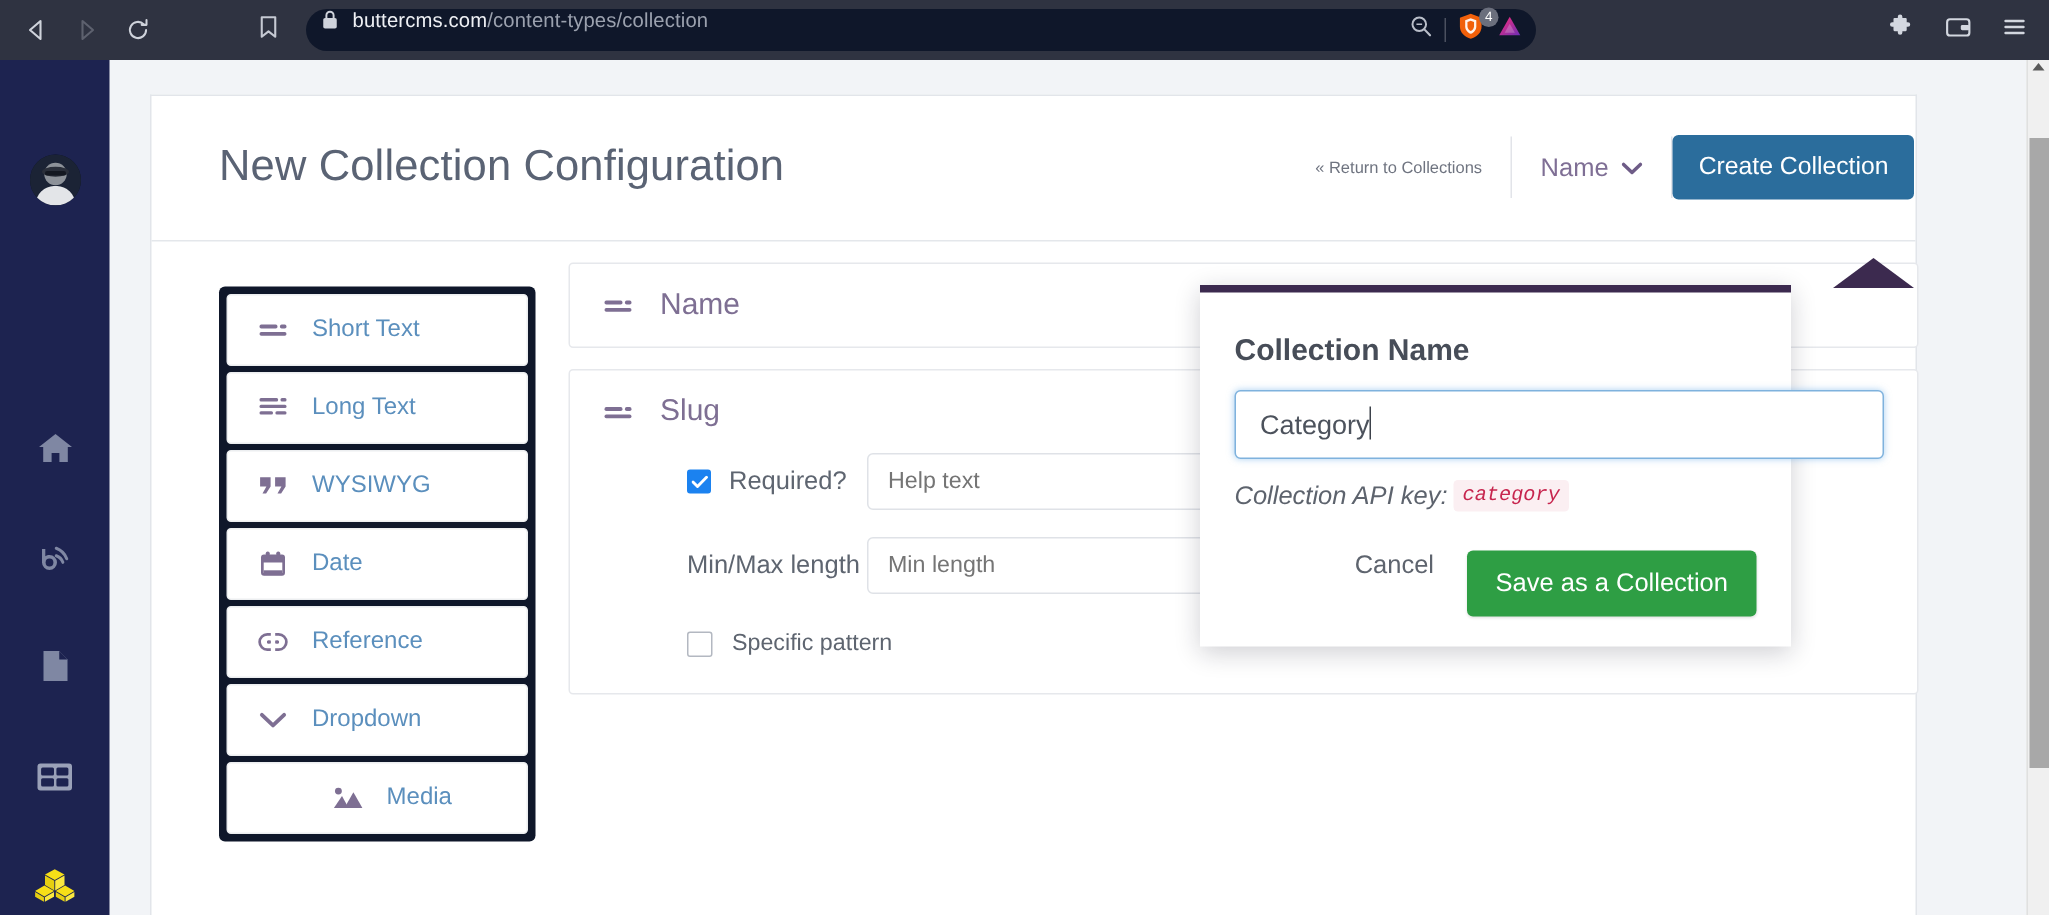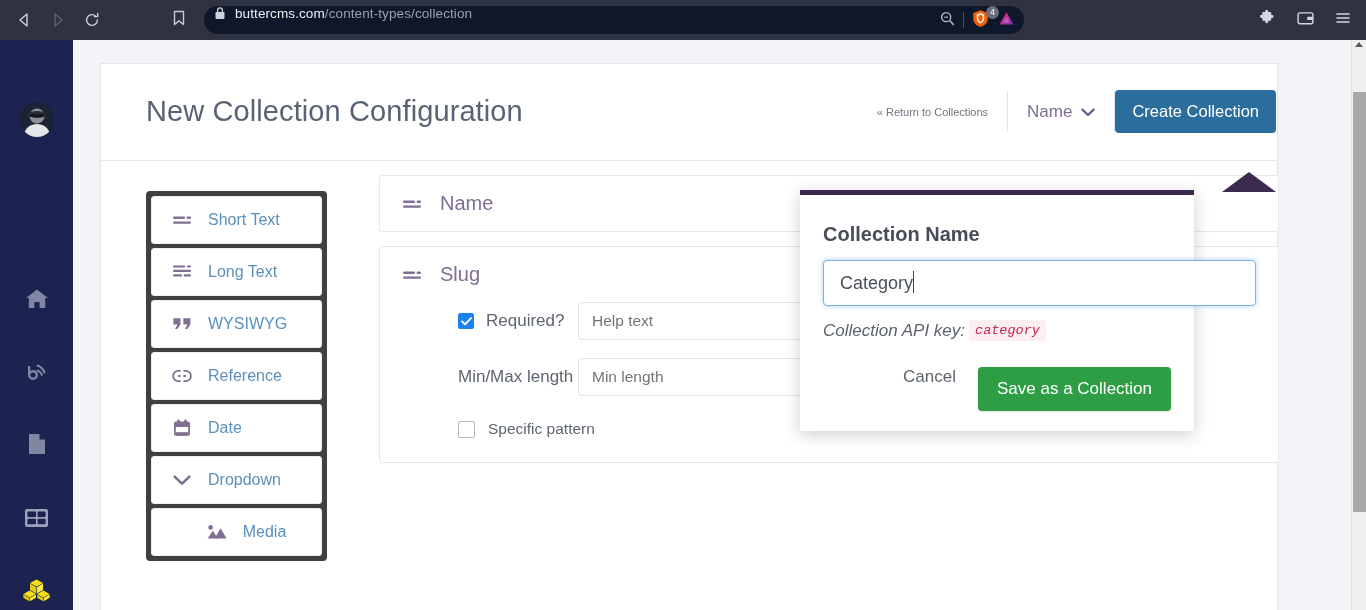--- a/index.html
+++ b/index.html
@@ -151,22 +151,22 @@
     white-space: nowrap;
     font-family: "Liberation Sans", sans-serif;
   }
 
   
   .card-body { position: relative; height: 463px; }
 
   
   .palette {
     position: absolute; left: 45px; top: 30px;
-    width: 181px;
-    background: #404040;
+    width: 211px;
+    background: #0f172a;
     border-radius: 4px;
     padding: 5px;
   }
   .palette-item {
     background: #fff;
     border: 1px solid #eceef0;
     border-radius: 3px;
     height: 48px;
     margin-bottom: 4px;
     display: flex; align-items: center;
@@ -580,42 +580,42 @@
             <svg width="20" height="16" viewBox="0 0 20 16">
               <path d="M1.4 2.2 h7 v6.2 l-3 4.6 h-2.4 l2.6 -4.6 h-4.2 z" fill="#7e6f93"></path>
               <path d="M11.4 2.2 h7 v6.2 l-3 4.6 h-2.4 l2.6 -4.6 h-4.2 z" fill="#7e6f93"></path>
             </svg>
           </span>
           <span class="palette-label">WYSIWYG</span>
         </div>
 
         <div class="palette-item">
           <span class="pi-icon">
+            <svg width="20" height="19" viewBox="0 0 20 19">
+              <rect x="2" y="2.6" width="16" height="14.2" rx="2" fill="#7e6f93"></rect>
+              <rect x="3.8" y="8" width="12.4" height="7" fill="#ffffff"></rect>
+              <rect x="5.2" y="0.6" width="2.6" height="4.4" rx="1.2" fill="#7e6f93"></rect>
+              <rect x="12.2" y="0.6" width="2.6" height="4.4" rx="1.2" fill="#7e6f93"></rect>
+              <rect x="3.8" y="13.2" width="12.4" height="3.2" fill="#7e6f93"></rect>
+            </svg>
+          </span>
+          <span class="palette-label">Date</span>
+        </div>
+
+        <div class="palette-item">
+          <span class="pi-icon">
             <svg width="22" height="16" viewBox="0 0 22 16">
               <rect x="1.2" y="2.4" width="19.6" height="11.2" rx="5.6" fill="none" stroke="#7e6f93" stroke-width="2"></rect>
               <rect x="6.6" y="6.9" width="8.8" height="2.2" rx="1.1" fill="#7e6f93"></rect>
               <rect x="9.4" y="1.2" width="3.2" height="13.6" fill="#ffffff"></rect>
               <rect x="6.6" y="6.9" width="2.4" height="2.2" rx="1" fill="#7e6f93"></rect>
               <rect x="13" y="6.9" width="2.4" height="2.2" rx="1" fill="#7e6f93"></rect>
             </svg>
           </span>
           <span class="palette-label">Reference</span>
-        </div>
-
-        <div class="palette-item">
-          <span class="pi-icon">
-            <svg width="20" height="19" viewBox="0 0 20 19">
-              <rect x="2" y="2.6" width="16" height="14.2" rx="2" fill="#7e6f93"></rect>
-              <rect x="3.8" y="8" width="12.4" height="7" fill="#ffffff"></rect>
-              <rect x="5.2" y="0.6" width="2.6" height="4.4" rx="1.2" fill="#7e6f93"></rect>
-              <rect x="12.2" y="0.6" width="2.6" height="4.4" rx="1.2" fill="#7e6f93"></rect>
-              <rect x="3.8" y="13.2" width="12.4" height="3.2" fill="#7e6f93"></rect>
-            </svg>
-          </span>
-          <span class="palette-label">Date</span>
         </div>
 
         <div class="palette-item">
           <span class="pi-icon">
             <svg width="20" height="12" viewBox="0 0 20 12">
                 <path d="M2.6 2.6 L10 9.6 L17.4 2.6" fill="none" stroke="#7e6f93" stroke-width="2.6" stroke-linecap="round" stroke-linejoin="round"></path>
               </svg>
           </span>
           <span class="palette-label">Dropdown</span>
         </div>

